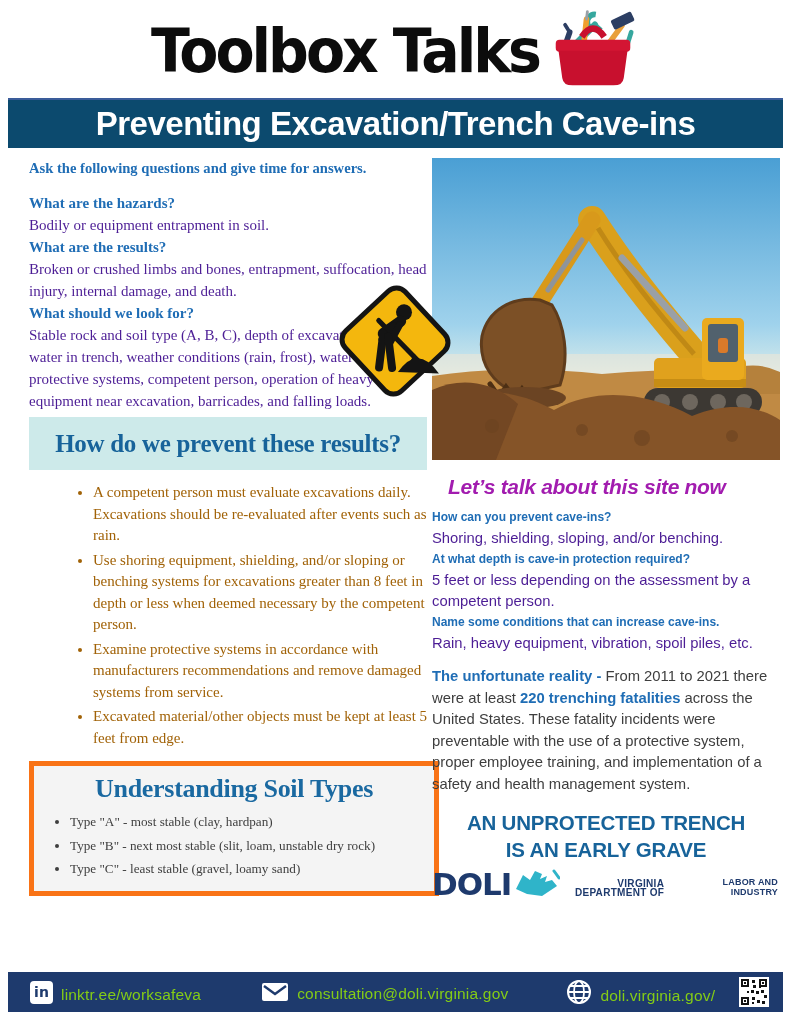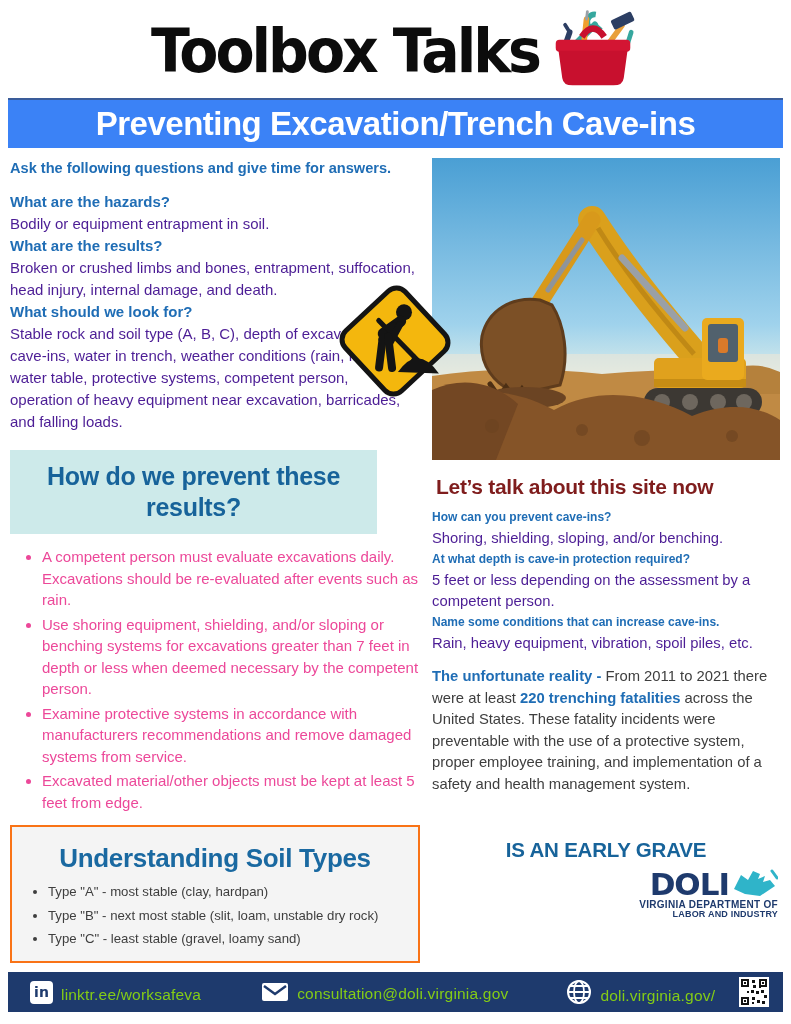--- a/index.html
+++ b/index.html
@@ -5,53 +5,53 @@
   html,body{margin:0;padding:0;background:#ffffff;}
   *{box-sizing:border-box;}
   body{font-family:"Liberation Sans", sans-serif;}
   .page{position:relative;width:791px;height:1024px;margin:0 auto;background:#fff;overflow:hidden;}
 
   
   .logo-row{position:absolute;top:4px;left:0;right:0;height:94px;display:flex;align-items:center;justify-content:center;gap:7px;}
   .logo-title{font-family:"DejaVu Sans", sans-serif;font-size:57px;font-weight:900;letter-spacing:-3px;color:#0c0c0c;margin:0;transform:scaleY(1.05);}
   .toolbox-svg{width:94px;height:82px;margin-top:-4px;}
 
-  .banner{position:absolute;top:98px;left:8px;right:8px;height:50px;background:#3b82f6;display:flex;align-items:center;justify-content:center;border-top:2px solid #3a5c9a;}
+  .banner{position:absolute;top:98px;left:8px;right:8px;height:50px;background:#0c4a6e;display:flex;align-items:center;justify-content:center;border-top:2px solid #3a5c9a;}
   .banner span{color:#fff;font-size:33px;font-weight:800;letter-spacing:-0.5px;white-space:nowrap;}
 
   
-  .left-col{position:absolute;top:160px;left:10px;width:410px;}
+  .left-col{position:absolute;top:160px;left:29px;width:410px;font-family:Liberation Serif, serif;}
   .right-col{position:absolute;top:158px;left:432px;width:348px;}
 
   .intro{color:#1f6db5;font-weight:700;font-size:14.6px;margin:0 0 15px 0;}
   .q{color:#1f6db5;font-weight:700;font-size:15px;line-height:22px;margin:0;}
   .a{color:#4c1d95;font-size:15px;line-height:22px;margin:0;}
 
-  .prevent-box{margin-top:17px;background:#cdeaea;padding:11px 14px;width:367px;}
+  .prevent-box{margin-top:5px;background:#cdeaea;padding:11px 14px;width:398px;}
   .prevent-box h2{margin:0;text-align:center;color:#17639a;font-size:25px;line-height:31px;font-weight:800;letter-spacing:-0.3px;}
 
   ul.main-bullets{margin:12px 0 0 0;padding:0 0 0 32px;}
-  ul.main-bullets li{color:#ec4899;font-size:15px;line-height:21.5px;margin-bottom:3px;}
-
-  .soil-box{margin-top:12px;border:2px solid #f97316;background:#f4f4f4;padding:14px 10px 10px 10px;width:410px;}
+  ul.main-bullets li{color:#a16207;font-size:15px;line-height:21.5px;margin-bottom:3px;margin-left:32px;}
+
+  .soil-box{margin-top:12px;border:5px solid #f97316;background:#f4f4f4;padding:6px 10px 10px 10px;width:410px;}
   .soil-box h2{margin:2px 0 6px 0;text-align:center;color:#1a69a1;font-size:26px;font-weight:800;letter-spacing:-0.3px;}
   ul.soil-list{margin:0;padding:0 0 0 26px;}
   ul.soil-list li{color:#3e3e3e;font-size:13.2px;line-height:23.5px;}
 
   .photo{width:348px;height:302px;display:block;}
-  .site-title{margin:15px 0 8px 4px;color:#7f1d1d;font-size:21px;font-weight:800;letter-spacing:-0.3px;}
+  .site-title{margin:15px 0 8px 16px;color:#a21caf;font-size:21px;font-weight:800;letter-spacing:-0.3px;font-style:italic;}
   .right-col .q{font-size:12px;line-height:21px;}
   .right-col .a{font-size:14.8px;line-height:21px;}
 
   .reality{margin:12px 0 0 0;font-size:14.8px;line-height:21.5px;color:#3e3e3e;}
   .reality .lead,.reality .stat{color:#1f6db5;font-weight:700;}
 
   .warning{margin:14px 0 0 0;text-align:center;color:#17639a;font-size:20.5px;line-height:27px;font-weight:800;letter-spacing:-0.2px;}
 
-  .doli{margin-top:4px;display:flex;flex-direction:column;align-items:flex-end;padding-right:2px;}
+  .doli{margin-top:4px;display:flex;flex-direction:row;align-items:flex-end;padding-right:2px;}
   .doli-top{display:flex;align-items:flex-end;gap:3px;}
   .doli-name{color:#1e3a6d;font-size:31px;font-weight:900;letter-spacing:-1px;line-height:26px;font-family:"DejaVu Sans",sans-serif;}
   .doli-sub{color:#1e3a6d;font-size:10px;font-weight:700;letter-spacing:0.3px;line-height:9px;text-align:right;margin-top:3px;}
   .doli-sub2{color:#1e3a6d;font-size:9px;font-weight:900;letter-spacing:0.2px;line-height:10px;text-align:right;padding-left:35px;}
 
   
   .sign{position:absolute;top:279px;left:333px;width:124px;height:124px;z-index:5;}
 
   
   .footer{position:absolute;top:972px;left:8px;width:775px;height:40px;background:#1e3a6d;display:flex;align-items:center;padding:0 14px 0 22px;color:#fff;}
@@ -111,21 +111,21 @@
     <p class="a">Broken or crushed limbs and bones, entrapment, suffocation, head injury, internal damage, and death.</p>
     <p class="q">What should we look for?</p>
     <p class="a" style="width:400px;">Stable rock and soil type (A, B, C), depth of excavation, cave-ins, water in trench, weather conditions (rain, frost), water table, protective systems, competent person, operation of heavy equipment near excavation, barricades, and falling loads.</p>
 
     <div class="prevent-box">
       <h2>How do we prevent these results?</h2>
     </div>
 
     <ul class="main-bullets">
       <li>A competent person must evaluate excavations daily. Excavations should be re-evaluated after events such as rain.</li>
-      <li>Use shoring equipment, shielding, and/or sloping or benching systems for excavations greater than 7 feet in depth or less when deemed necessary by the competent person.</li>
+      <li>Use shoring equipment, shielding, and/or sloping or benching systems for excavations greater than 8 feet in depth or less when deemed necessary by the competent person.</li>
       <li>Examine protective systems in accordance with manufacturers recommendations and remove damaged systems from service.</li>
       <li>Excavated material/other objects must be kept at least 5 feet from edge.</li>
     </ul>
 
     <div class="soil-box">
       <h2>Understanding Soil Types</h2>
       <ul class="soil-list">
         <li>Type "A" - most stable (clay, hardpan)</li>
         <li>Type "B" - next most stable (slit, loam, unstable dry rock)</li>
         <li>Type "C" - least stable (gravel, loamy sand)</li>
@@ -179,21 +179,21 @@
     <p class="q">How can you prevent cave-ins?</p>
     <p class="a">Shoring, shielding, sloping, and/or benching.</p>
     <p class="q">At what depth is cave-in protection required?</p>
     <p class="a">5 feet or less depending on the assessment by a competent person.</p>
     <p class="q">Name some conditions that can increase cave-ins.</p>
     <p class="a">Rain, heavy equipment, vibration, spoil piles, etc.</p>
 
     <p class="reality"><span class="lead">The unfortunate reality - </span><span>From 2011 to 2021 there were at least </span><span class="stat">220 trenching fatalities</span><span> across the United States. These fatality incidents were preventable with the use of a protective system, proper employee training, and implementation of a safety and health management system.</span></p>
 
     <p class="warning">
-      <br>
+      <span>AN UNPROTECTED TRENCH</span><br>
       <span>IS AN EARLY GRAVE</span>
     </p>
 
     <div class="doli">
       <div class="doli-top">
         <span class="doli-name">DOLI</span>
         <svg width="46" height="30" viewBox="0 0 46 30">
           <polygon points="2,22 9,8 16,13 21,4 28,7 26,12 33,9 31,15 38,13 43,19 28,29 13,27" fill="#2fb4c9"></polygon>
           <path d="M40,4 l5,7" stroke="#2fb4c9" stroke-width="3" stroke-linecap="round"></path>
         </svg>

